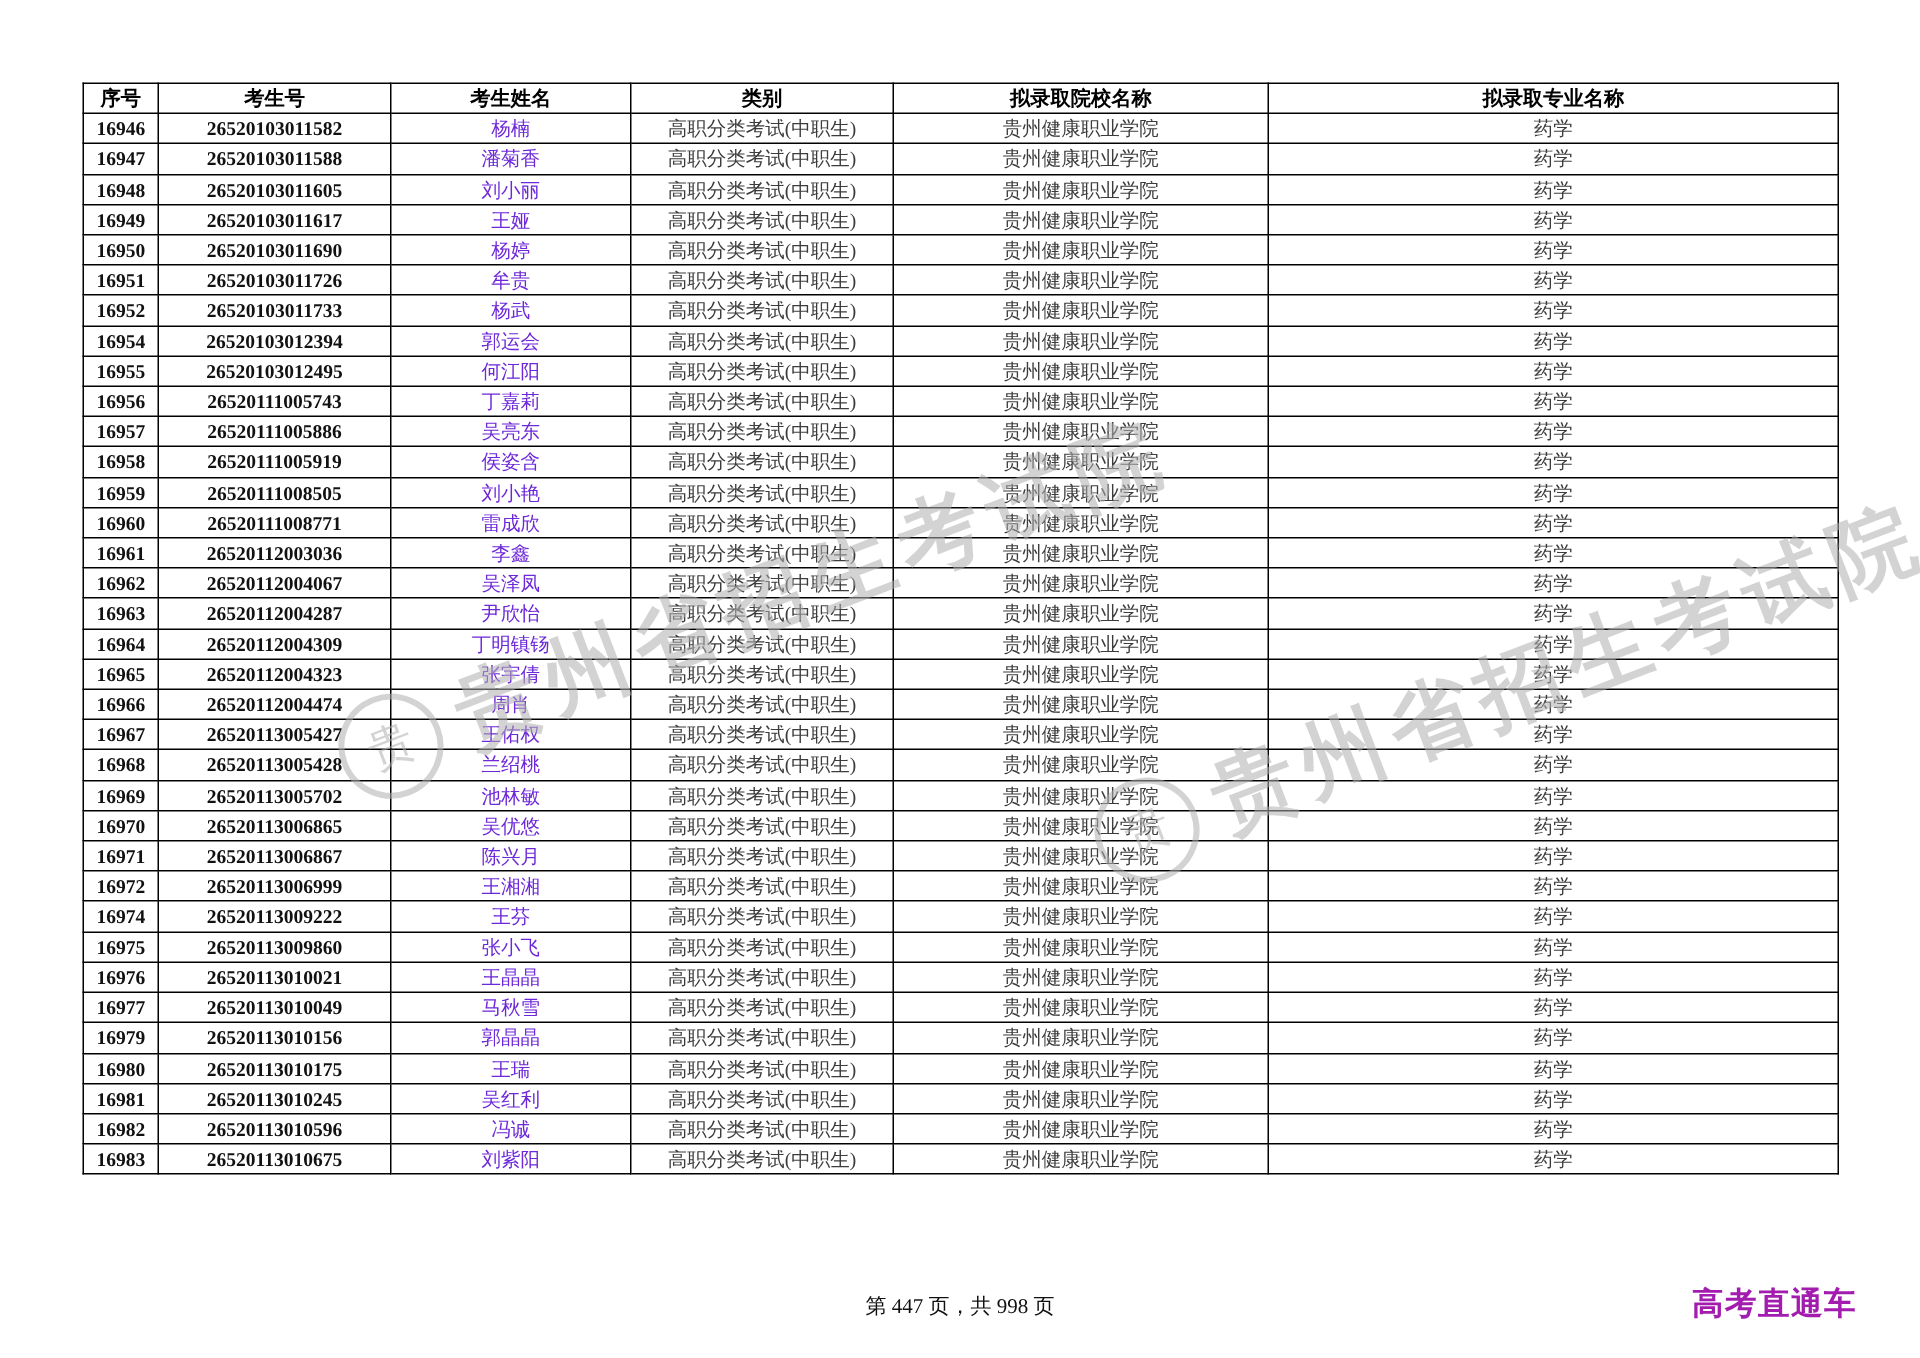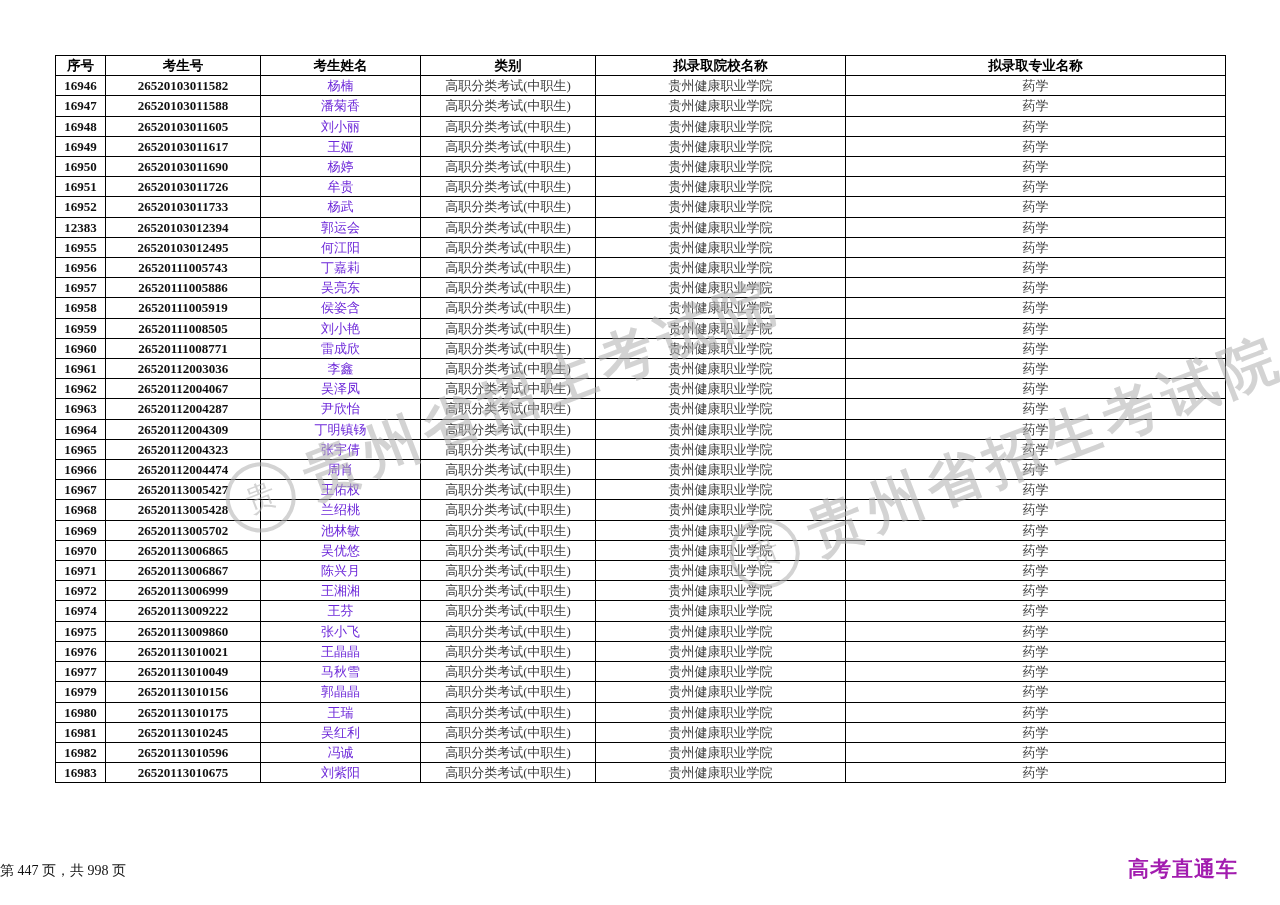--- a/index.html
+++ b/index.html
@@ -93,20 +93,21 @@
     font-size: 56px;
     letter-spacing: 7px;
     font-weight: bold;
   }
 
   .footer {
     position: absolute;
     left: 0;
     top: 862px;
     width: 100%;
+    text-align: center;
     font-size: 14px;
     color: #111111;
     z-index: 6;
   }
   .brand {
     position: absolute;
     right: 42px;
     top: 855px;
     font-size: 21px;
     font-weight: bold;
@@ -189,21 +190,21 @@
         </tr>
         <tr>
           <td>16952</td>
           <td>26520103011733</td>
           <td>杨武</td>
           <td>高职分类考试(中职生)</td>
           <td>贵州健康职业学院</td>
           <td>药学</td>
         </tr>
         <tr>
-          <td>12383</td>
+          <td>16954</td>
           <td>26520103012394</td>
           <td>郭运会</td>
           <td>高职分类考试(中职生)</td>
           <td>贵州健康职业学院</td>
           <td>药学</td>
         </tr>
         <tr>
           <td>16955</td>
           <td>26520103012495</td>
           <td>何江阳</td>

